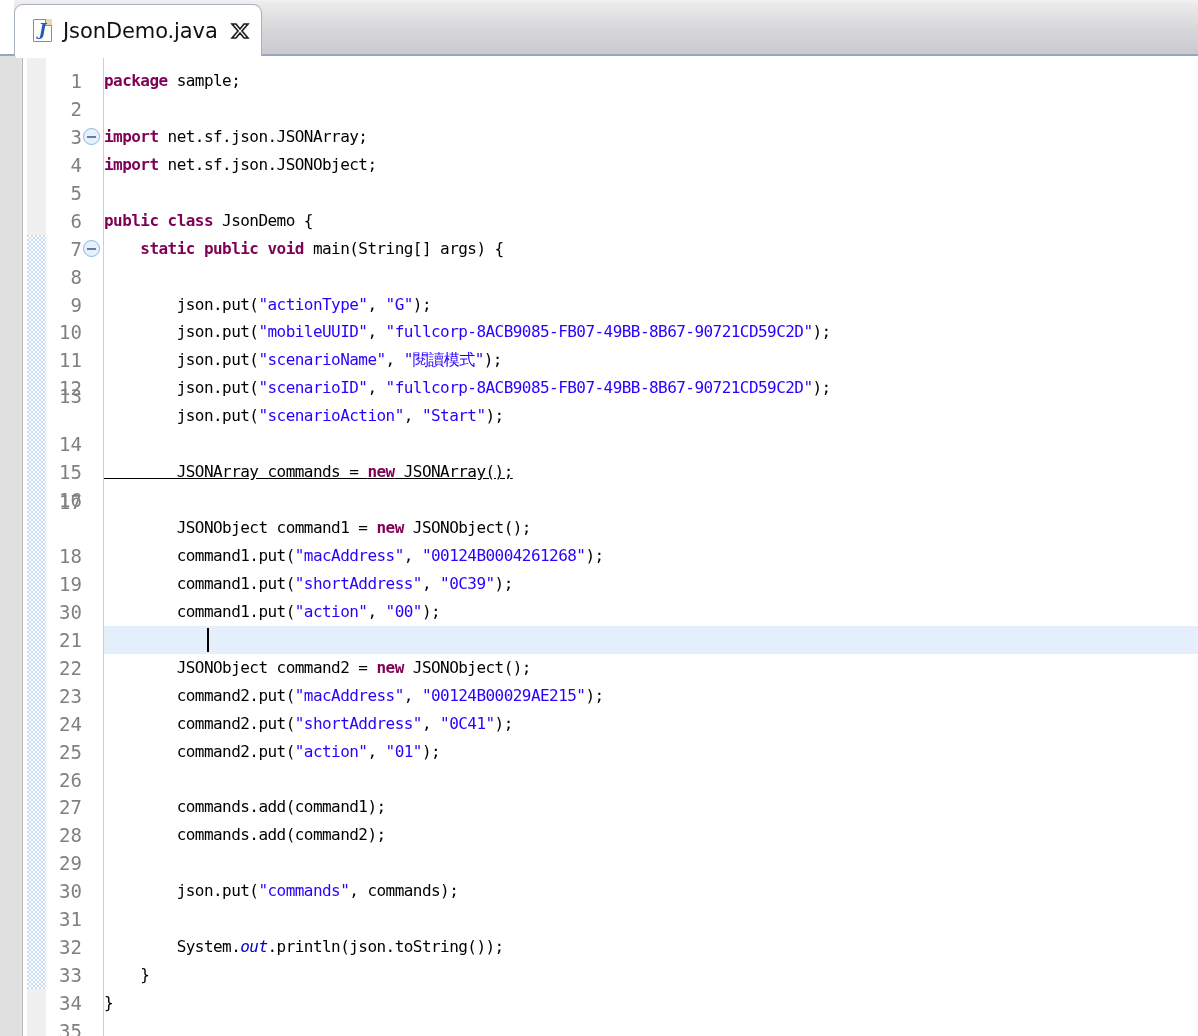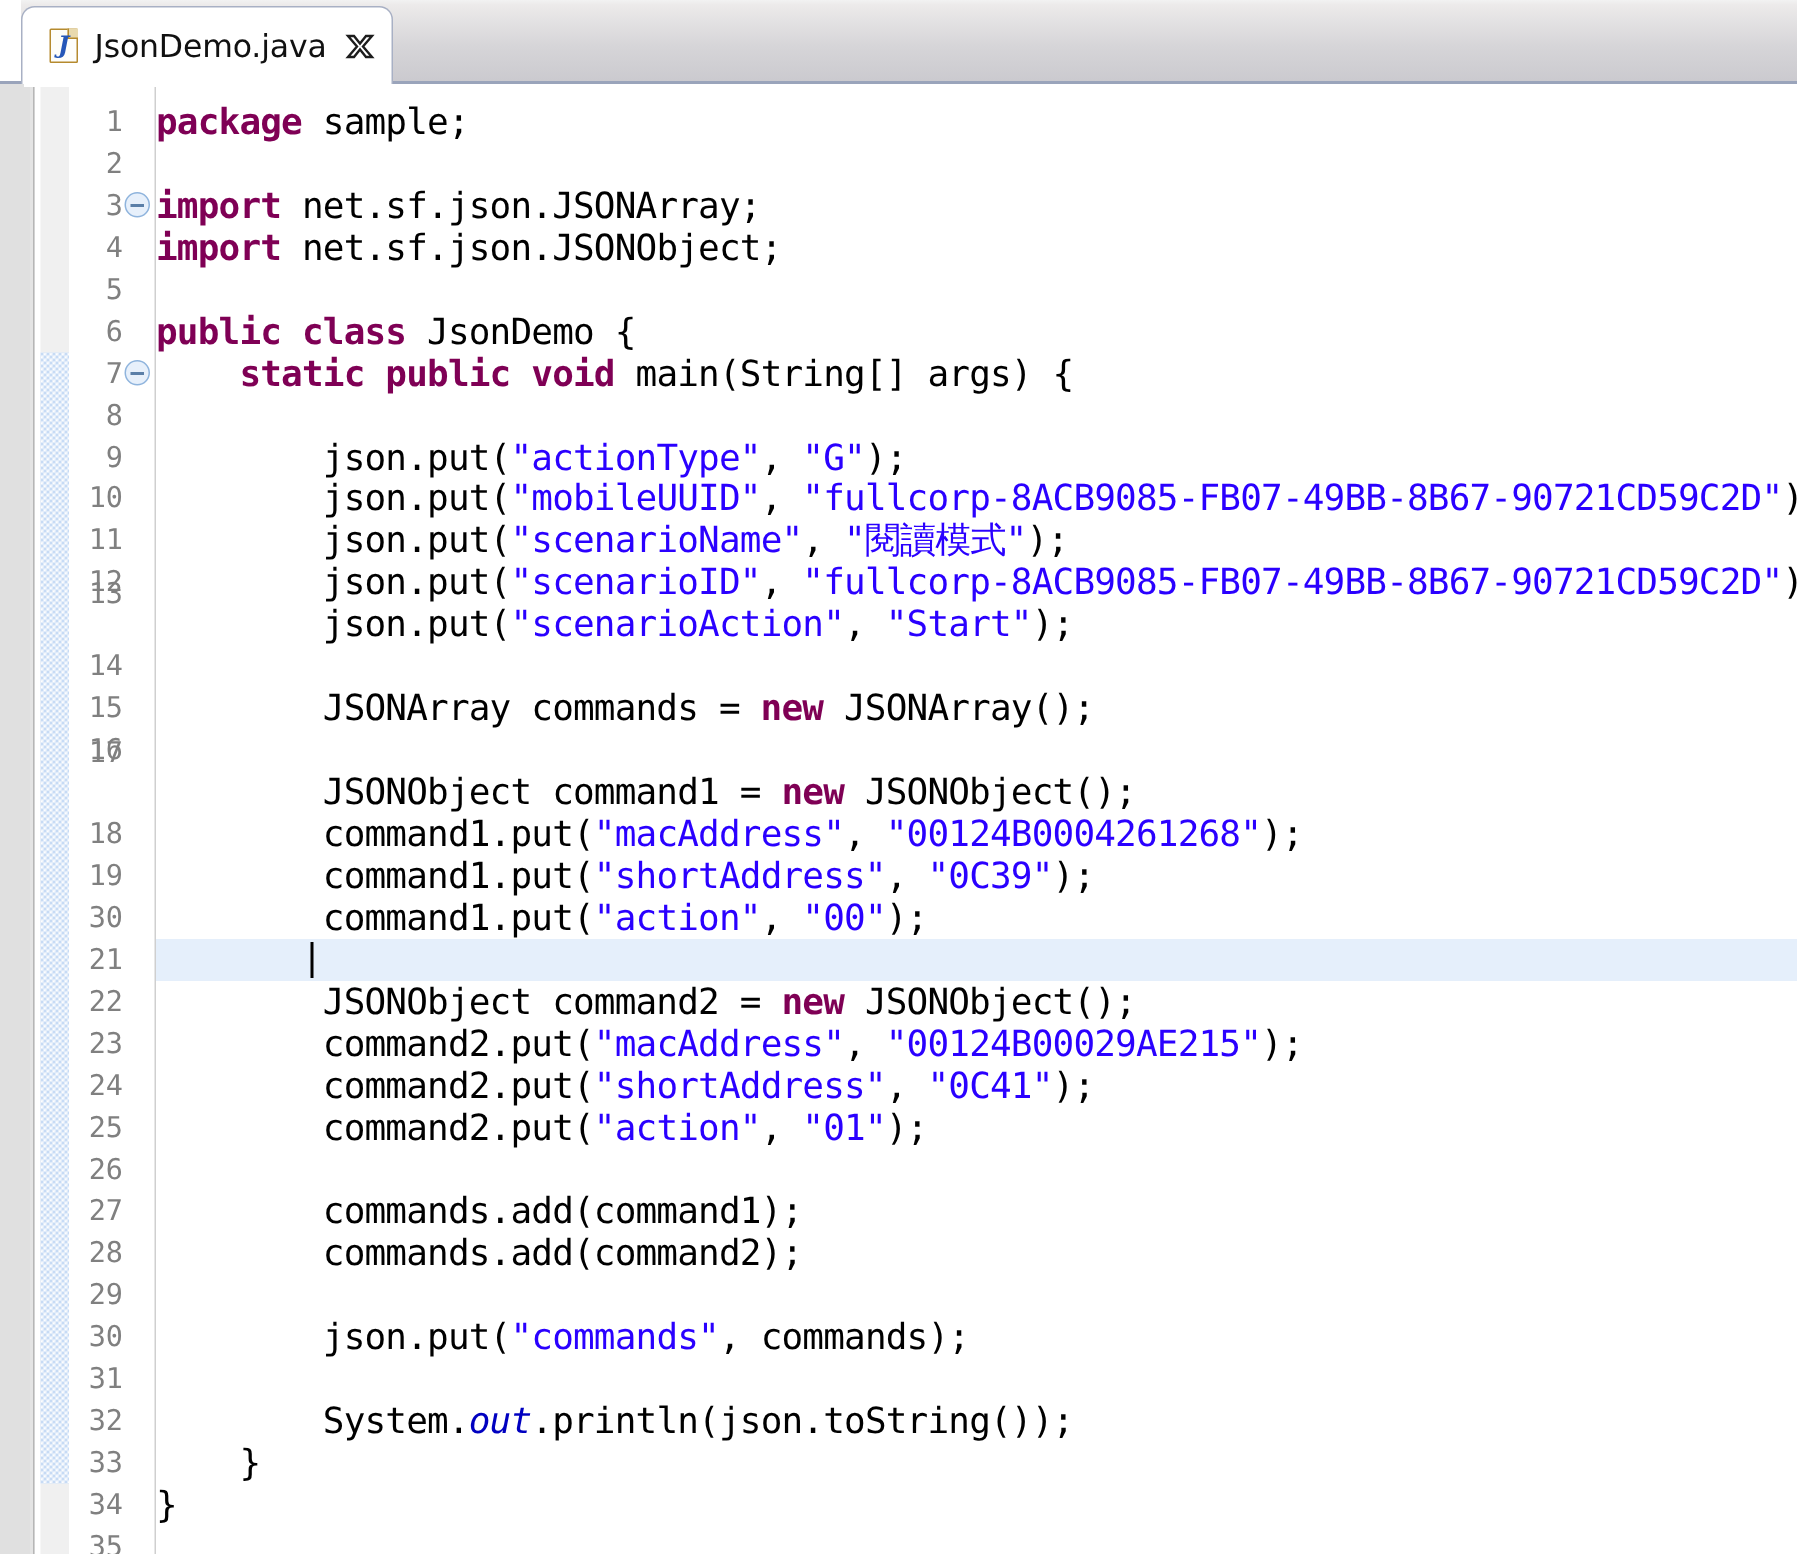--- a/index.html
+++ b/index.html
@@ -209,21 +209,21 @@
     left: -104px;
     width: 1198px;
     height: 28px;
     background: #e5effb;
   }
   .code-line {
     position: absolute;
     left: 0;
     white-space: pre;
     font-family: "DejaVu Sans Mono", monospace;
-    font-size: 24px;
+    font-size: 16px;
     line-height: 28px;
     color: #000000;
     letter-spacing: -0.55px;
   }
   .k  { color: #7f0055; font-weight: bold; }
   .s  { color: #2a00ff; }
   .f  { color: #0000c0; font-style: italic; }
   .p  { color: #000000; }
 
   .caret {
@@ -318,21 +318,21 @@
         <div class="code-line" style="top: 94.82px;"><span class="k">import</span><span class="p"> net.sf.json.JSONObject;</span></div>
         <div class="code-line" style="top: 122.76px;"></div>
         <div class="code-line" style="top: 150.7px;"><span class="k">public class</span><span class="p"> JsonDemo {</span></div>
         <div class="code-line" style="top: 178.64px;"><span class="p">    </span><span class="k">static public void</span><span class="p"> main(String[] args) {</span></div>
         <div class="code-line" style="top: 234.52px;"><span class="p">        json.put(</span><span class="s">"actionType"</span><span class="p">, </span><span class="s">"G"</span><span class="p">);</span></div>
         <div class="code-line" style="top: 262.46px;"><span class="p">        json.put(</span><span class="s">"mobileUUID"</span><span class="p">, </span><span class="s">"fullcorp-8ACB9085-FB07-49BB-8B67-90721CD59C2D"</span><span class="p">);</span></div>
         <div class="code-line" style="top: 290.4px;"><span class="p">        json.put(</span><span class="s">"scenarioName"</span><span class="p">, </span><span class="s">"閱讀模式"</span><span class="p">);</span></div>
         <div class="code-line" style="top: 318.34px;"><span class="p">        json.put(</span><span class="s">"scenarioID"</span><span class="p">, </span><span class="s">"fullcorp-8ACB9085-FB07-49BB-8B67-90721CD59C2D"</span><span class="p">);</span></div>
         <div class="code-line" style="top: 346.28px;"><span class="p">        json.put(</span><span class="s">"scenarioAction"</span><span class="p">, </span><span class="s">"Start"</span><span class="p">);</span></div>
         <div class="code-line" style="top: 374.22px;"></div>
-        <div class="code-line" style="top: 402.16px;"><span class="p">        JSONArray commands = </span><span class="k">new</span><span class="p"> JSONArray();</span></div>
+        <div class="code-line" style="top: 402.16px; text-decoration: underline;"><span class="p">        JSONArray commands = </span><span class="k">new</span><span class="p"> JSONArray();</span></div>
         <div class="code-line" style="top: 430.1px;"></div>
         <div class="code-line" style="top: 458.04px;"><span class="p">        JSONObject command1 = </span><span class="k">new</span><span class="p"> JSONObject();</span></div>
         <div class="code-line" style="top: 485.98px;"><span class="p">        command1.put(</span><span class="s">"macAddress"</span><span class="p">, </span><span class="s">"00124B0004261268"</span><span class="p">);</span></div>
         <div class="code-line" style="top: 513.92px;"><span class="p">        command1.put(</span><span class="s">"shortAddress"</span><span class="p">, </span><span class="s">"0C39"</span><span class="p">);</span></div>
         <div class="code-line" style="top: 541.86px;"><span class="p">        command1.put(</span><span class="s">"action"</span><span class="p">, </span><span class="s">"00"</span><span class="p">);</span></div>
         <div class="code-line" style="top: 569.8px;"></div>
         <div class="code-line" style="top: 597.74px;"><span class="p">        JSONObject command2 = </span><span class="k">new</span><span class="p"> JSONObject();</span></div>
         <div class="code-line" style="top: 625.68px;"><span class="p">        command2.put(</span><span class="s">"macAddress"</span><span class="p">, </span><span class="s">"00124B00029AE215"</span><span class="p">);</span></div>
         <div class="code-line" style="top: 653.62px;"><span class="p">        command2.put(</span><span class="s">"shortAddress"</span><span class="p">, </span><span class="s">"0C41"</span><span class="p">);</span></div>
         <div class="code-line" style="top: 681.56px;"><span class="p">        command2.put(</span><span class="s">"action"</span><span class="p">, </span><span class="s">"01"</span><span class="p">);</span></div>

